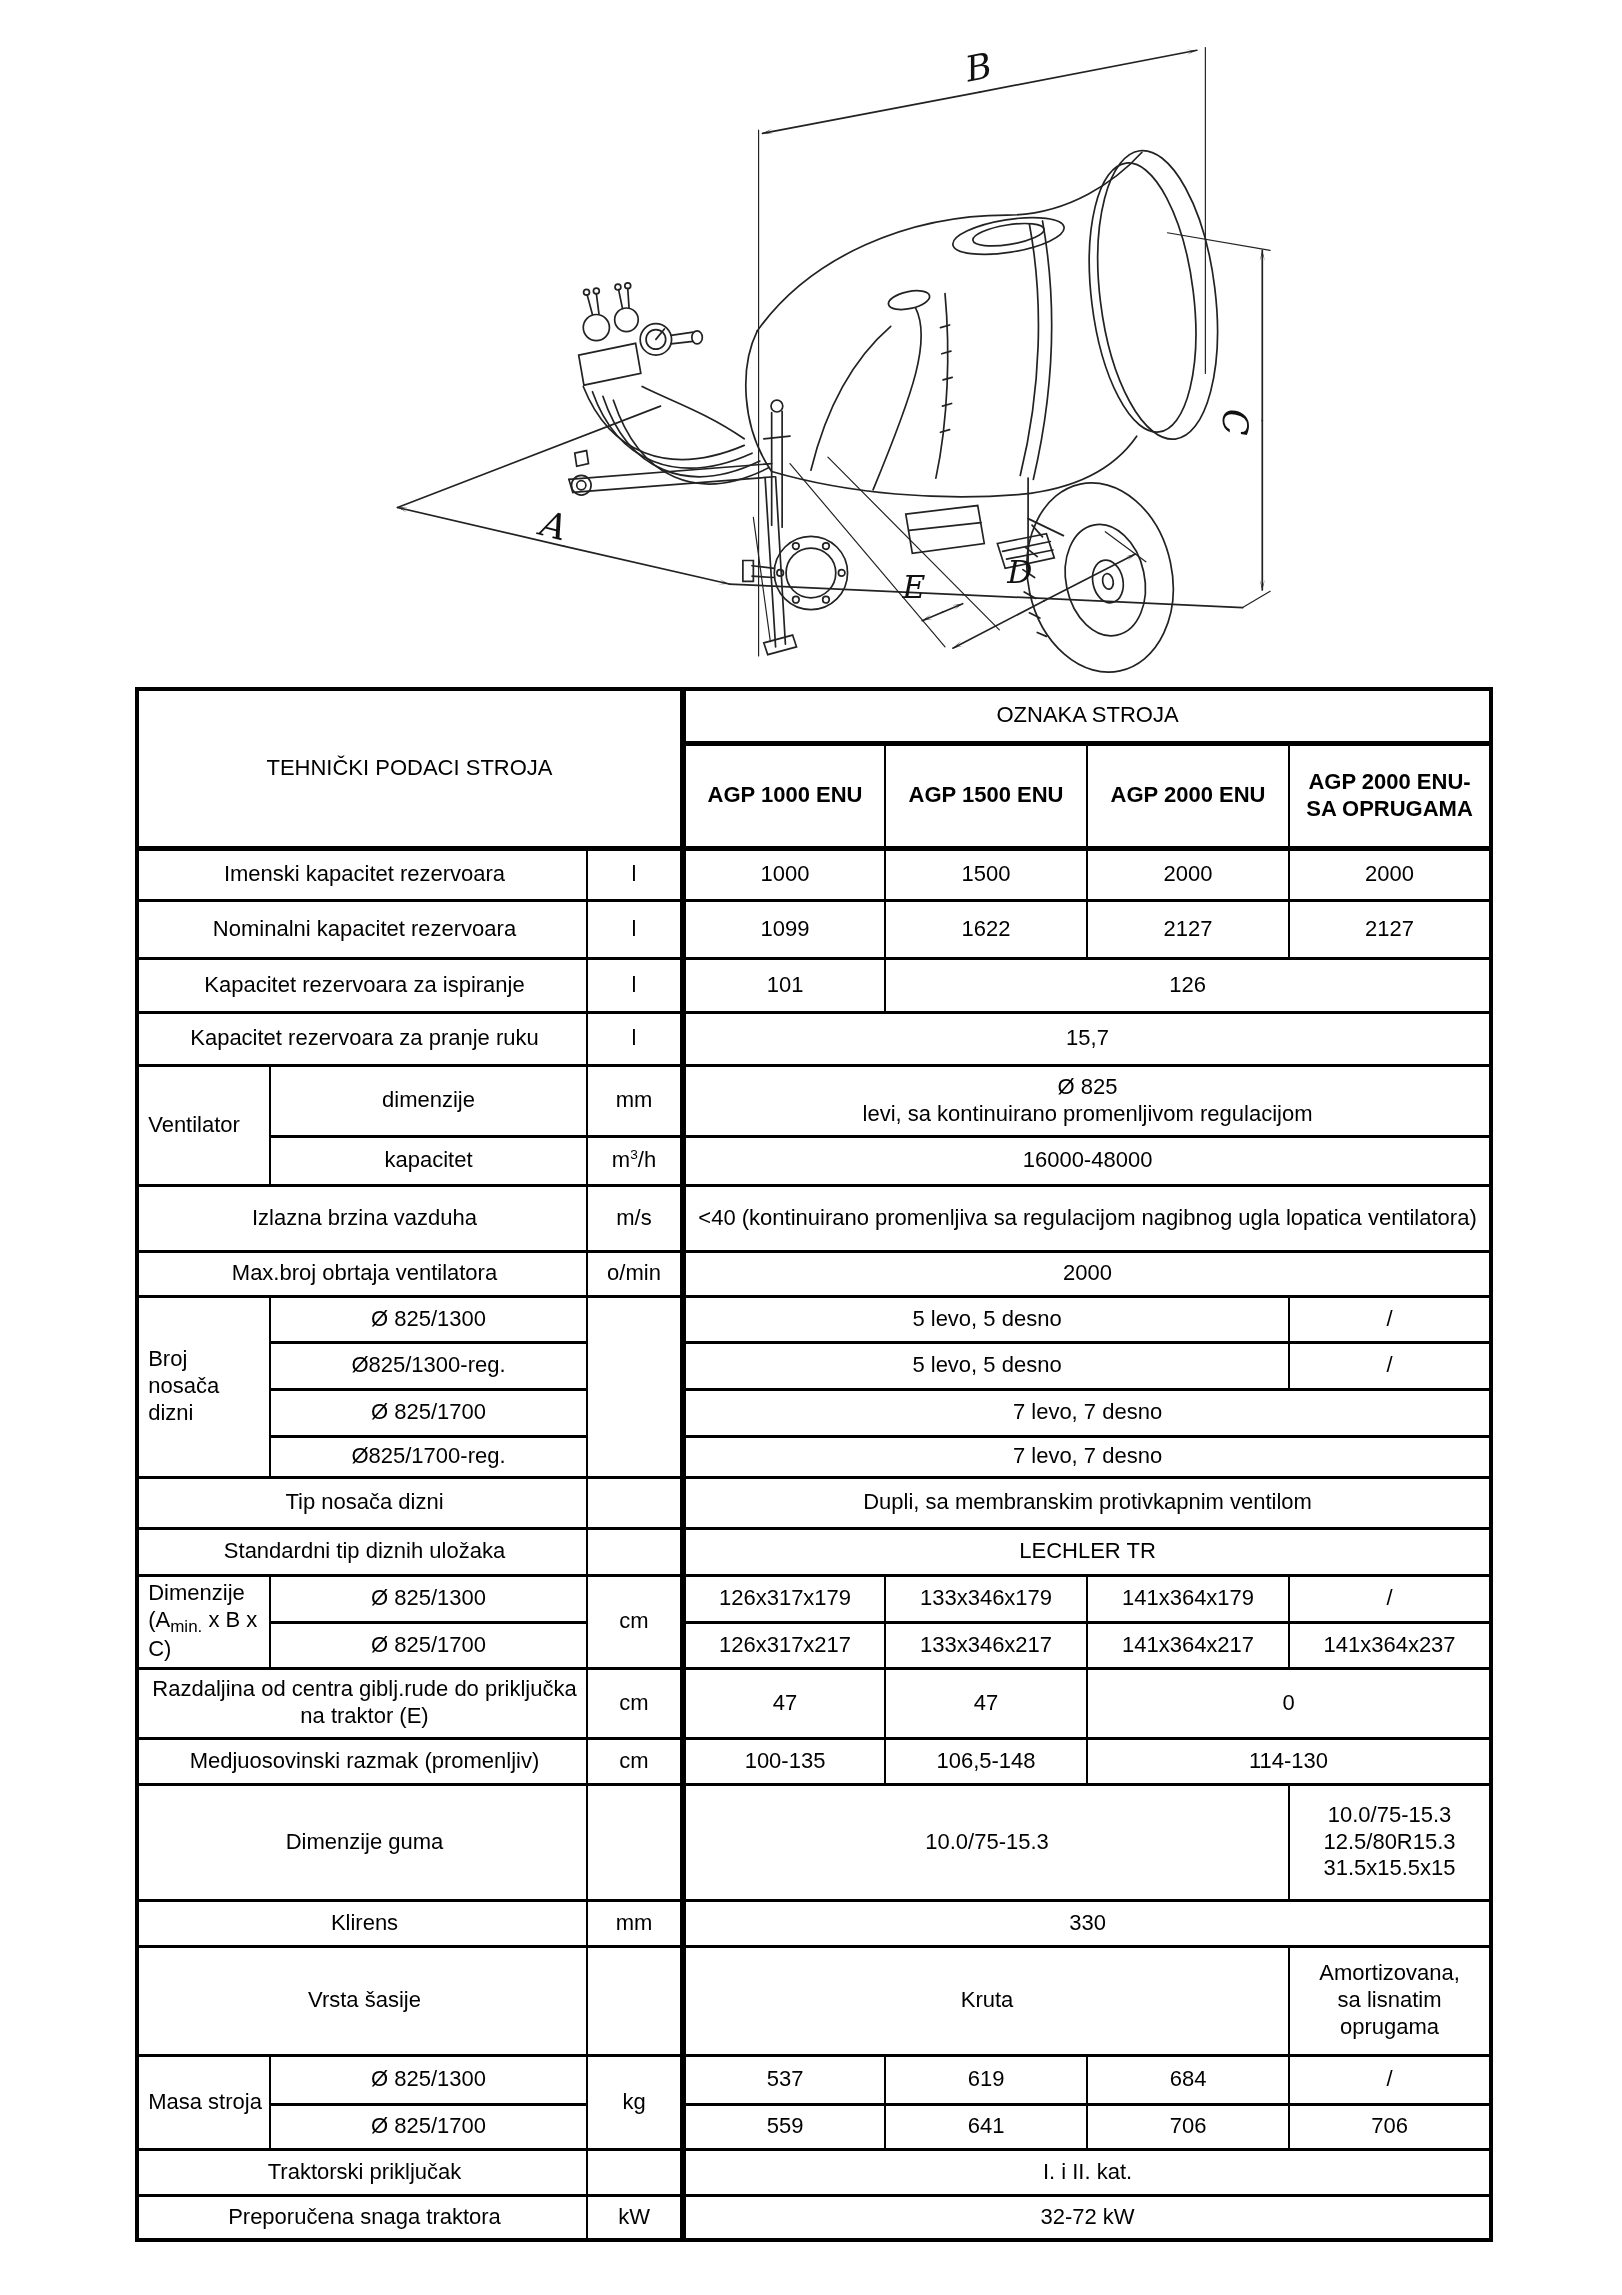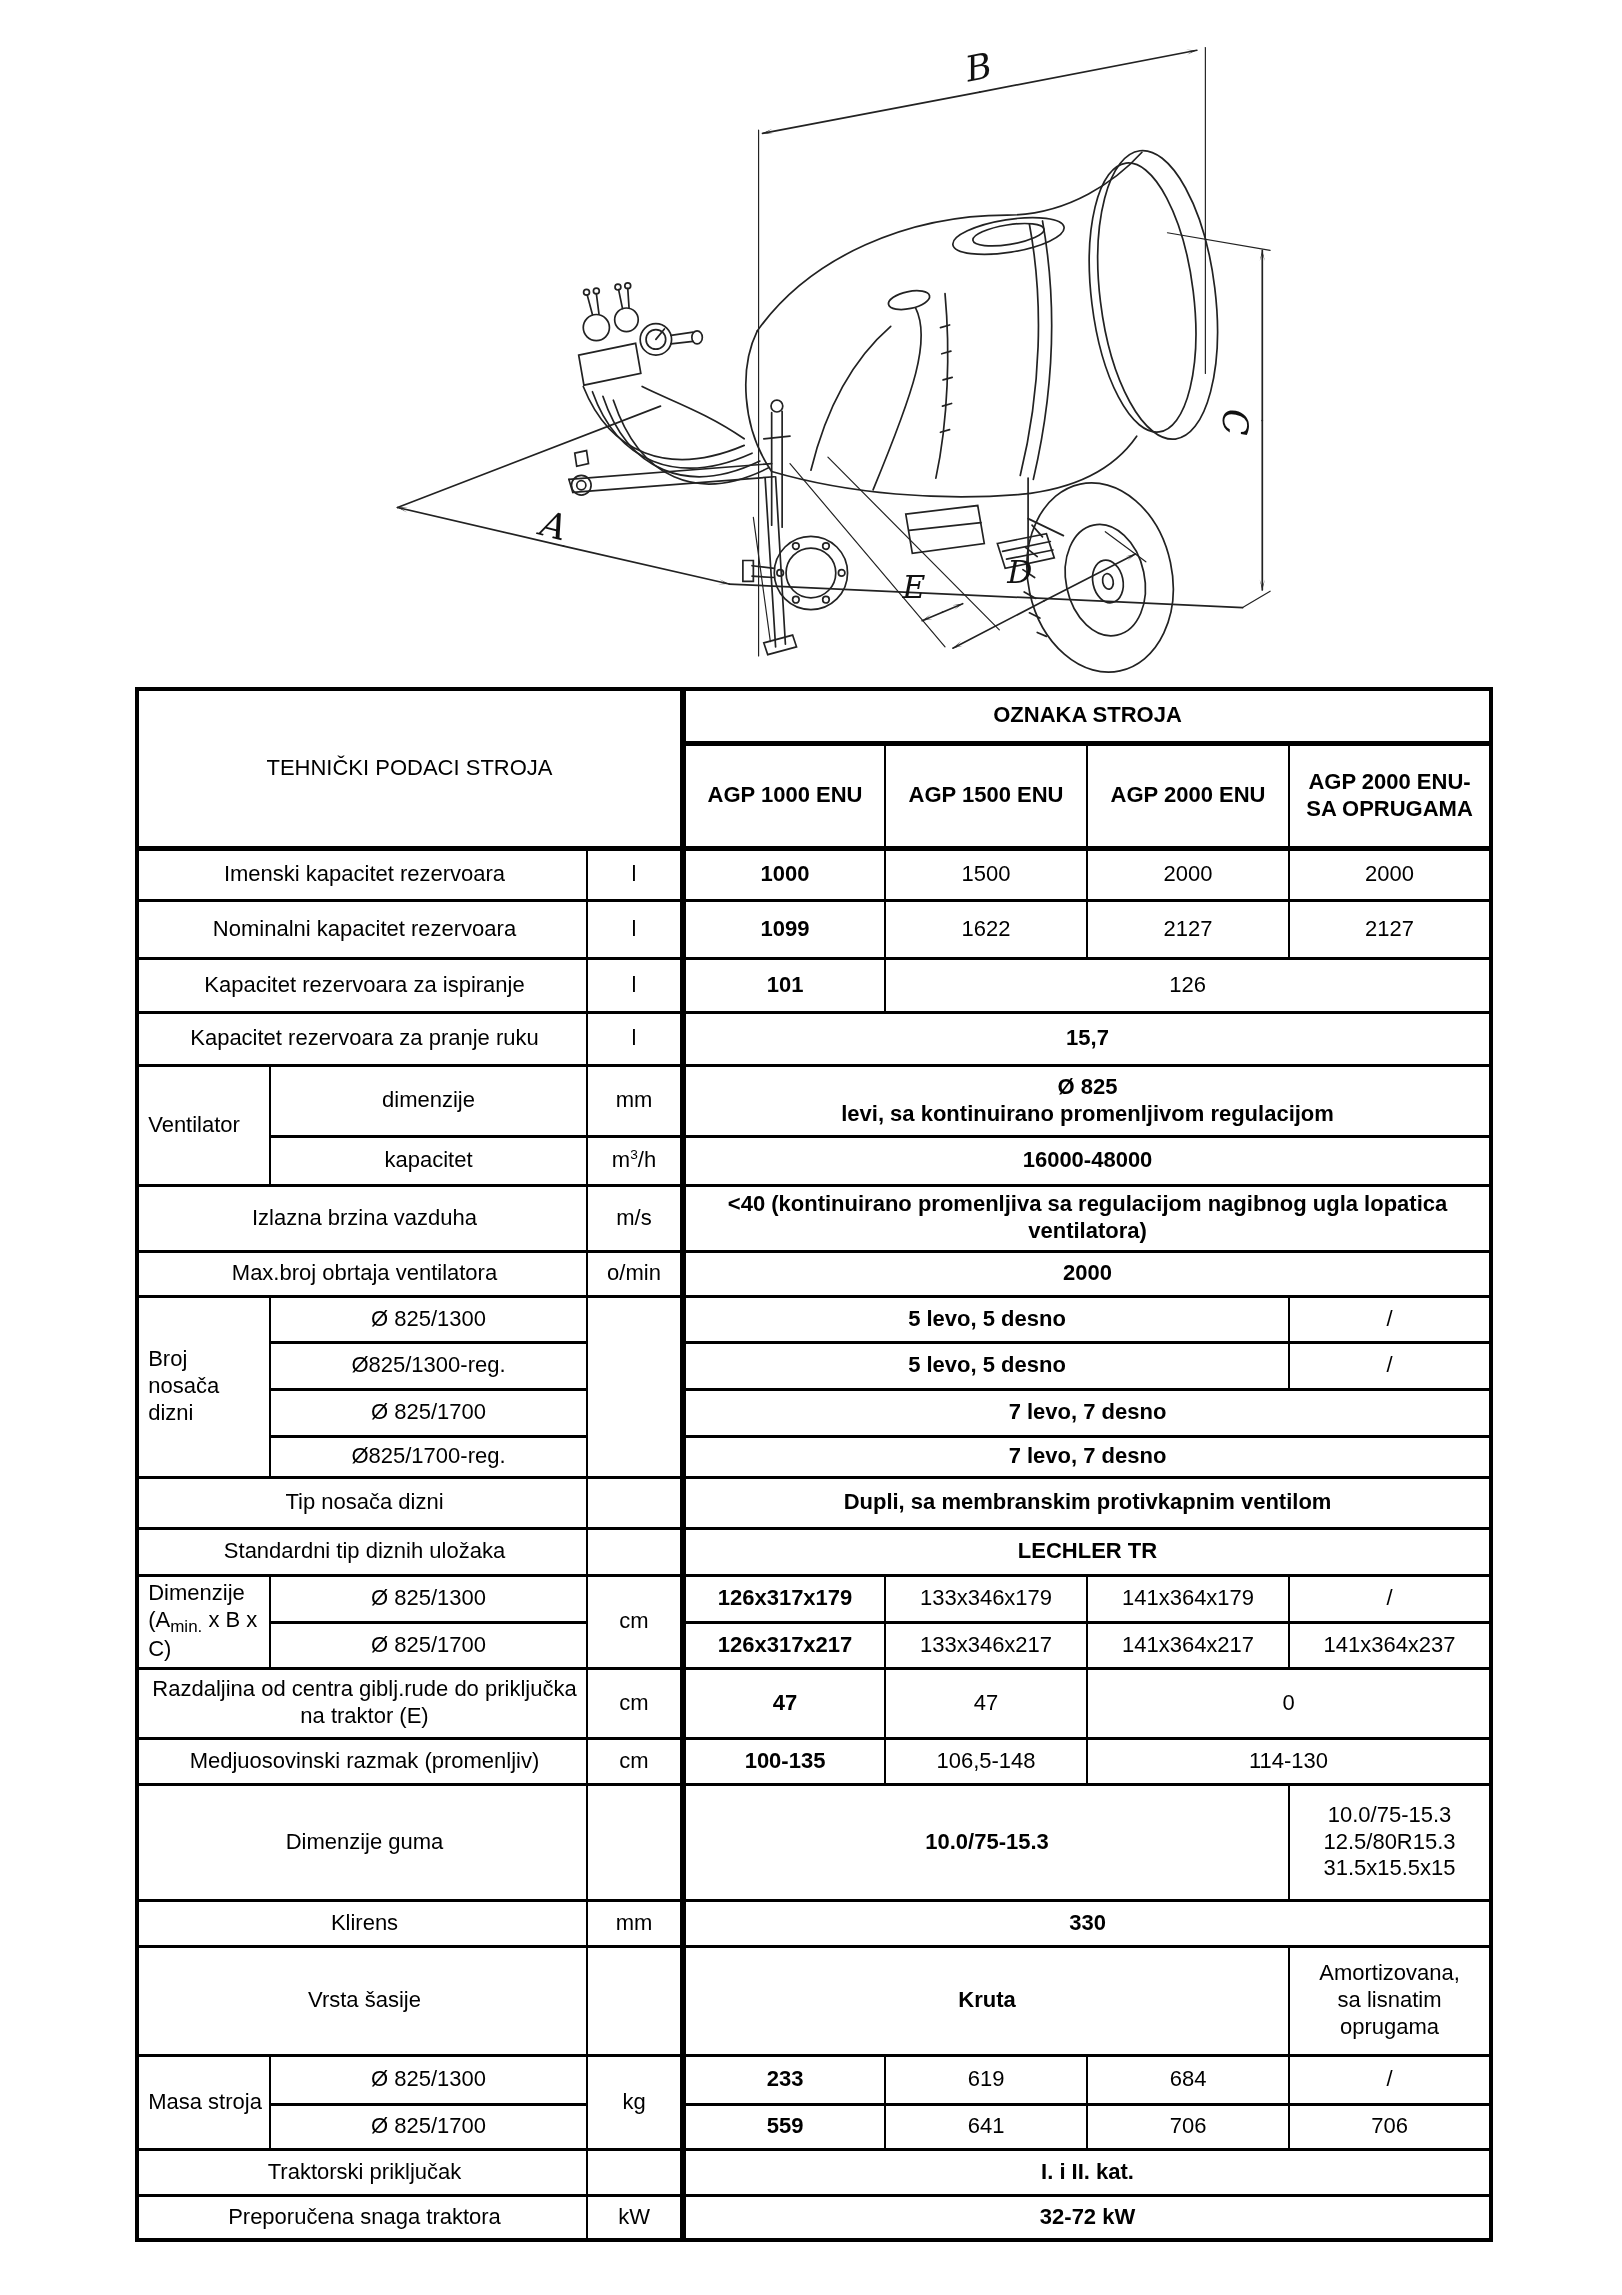--- a/index.html
+++ b/index.html
@@ -25,21 +25,21 @@
     border:4.6px solid #000;
   }
   .spec-table td{
     border:2px solid #000;
     border-top-width:3.3px;border-bottom-width:3.3px;
     text-align:center;vertical-align:middle;
     padding:2.6px 6.5px;overflow:hidden;
   }
   .spec-table td.lbl{text-align:center;padding-left:10.5px;}
   .spec-table td.grp{text-align:left;padding-left:9.2px;margin-top:40px;}
-  .spec-table td.vthick{border-left-width:6.5px;font-weight:bold;}
+  .spec-table td.vthick{border-left-width:6.5px;}
   .spec-table td.hb{border-bottom-width:5.9px;}
   .spec-table td.hb1{border-bottom-width:5.2px;}
   .bold{font-weight:bold;}
   .sup{font-size:13.7px;vertical-align:super;line-height:1;}
   .subs{font-size:17px;vertical-align:sub;line-height:1;}
 </style>
 </head>
 <body>
 
 <svg class="drawing" viewBox="0 0 1440 1010">
@@ -374,21 +374,21 @@
       <div>Amortizovana,</div>
       <div>sa lisnatim</div>
       <div>oprugama</div>
     </td>
   </tr>
 
   <tr style="height:49px">
     <td rowspan="2" class="grp">Masa stroja</td>
     <td>Ø 825/1300</td>
     <td rowspan="2">kg</td>
-    <td class="vthick">233</td>
+    <td class="vthick">537</td>
     <td>619</td>
     <td>684</td>
     <td>/</td>
   </tr>
   <tr style="height:45px">
     <td>Ø 825/1700</td>
     <td class="vthick">559</td>
     <td>641</td>
     <td>706</td>
     <td>706</td>

